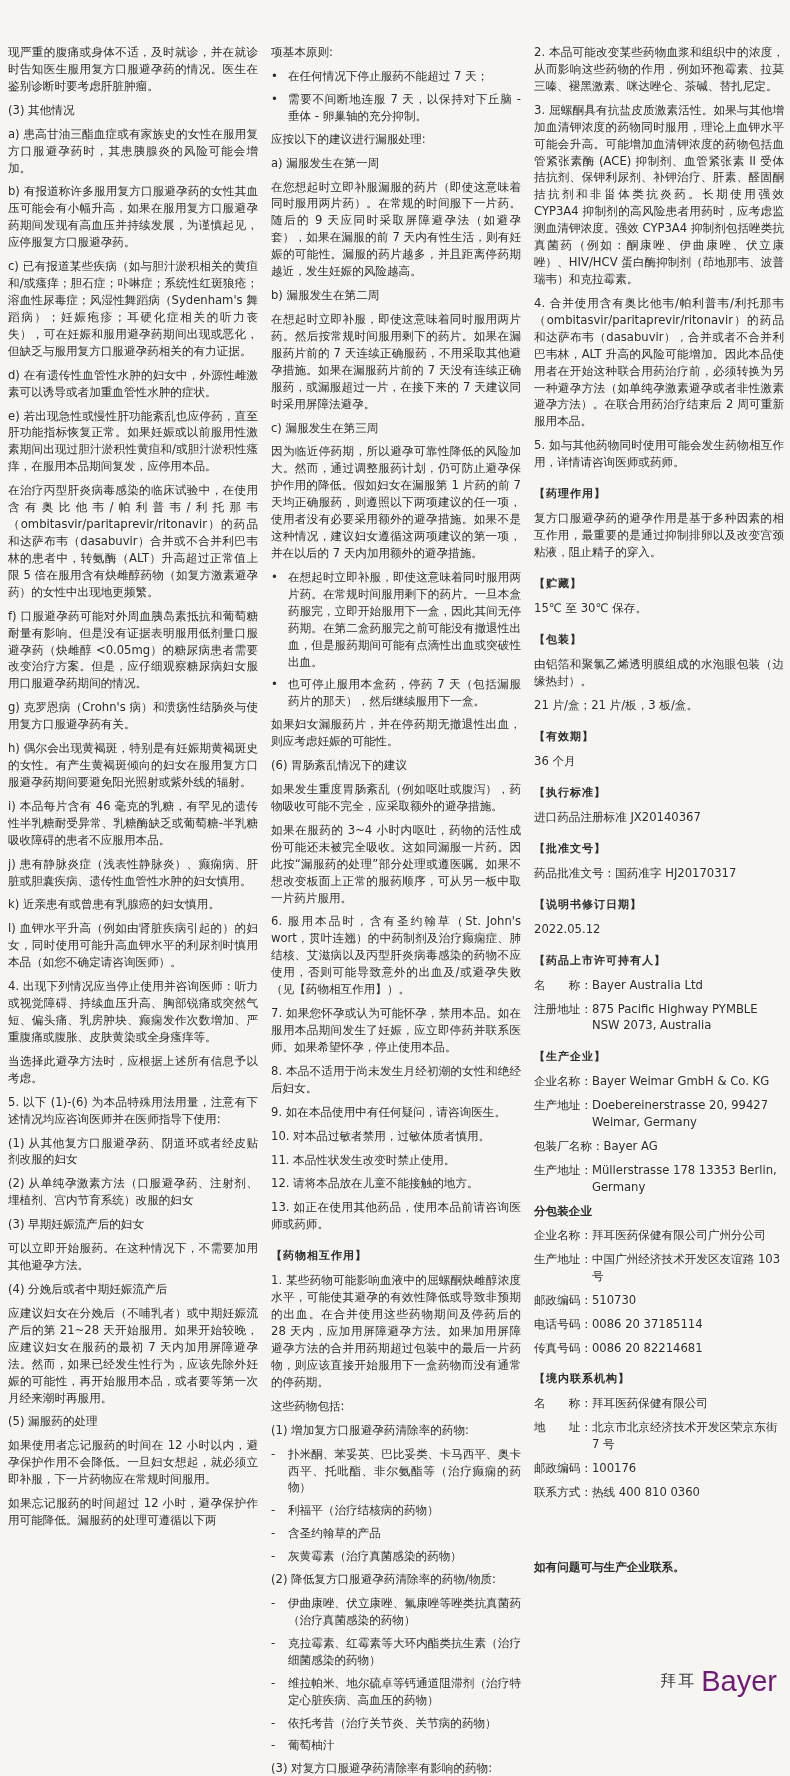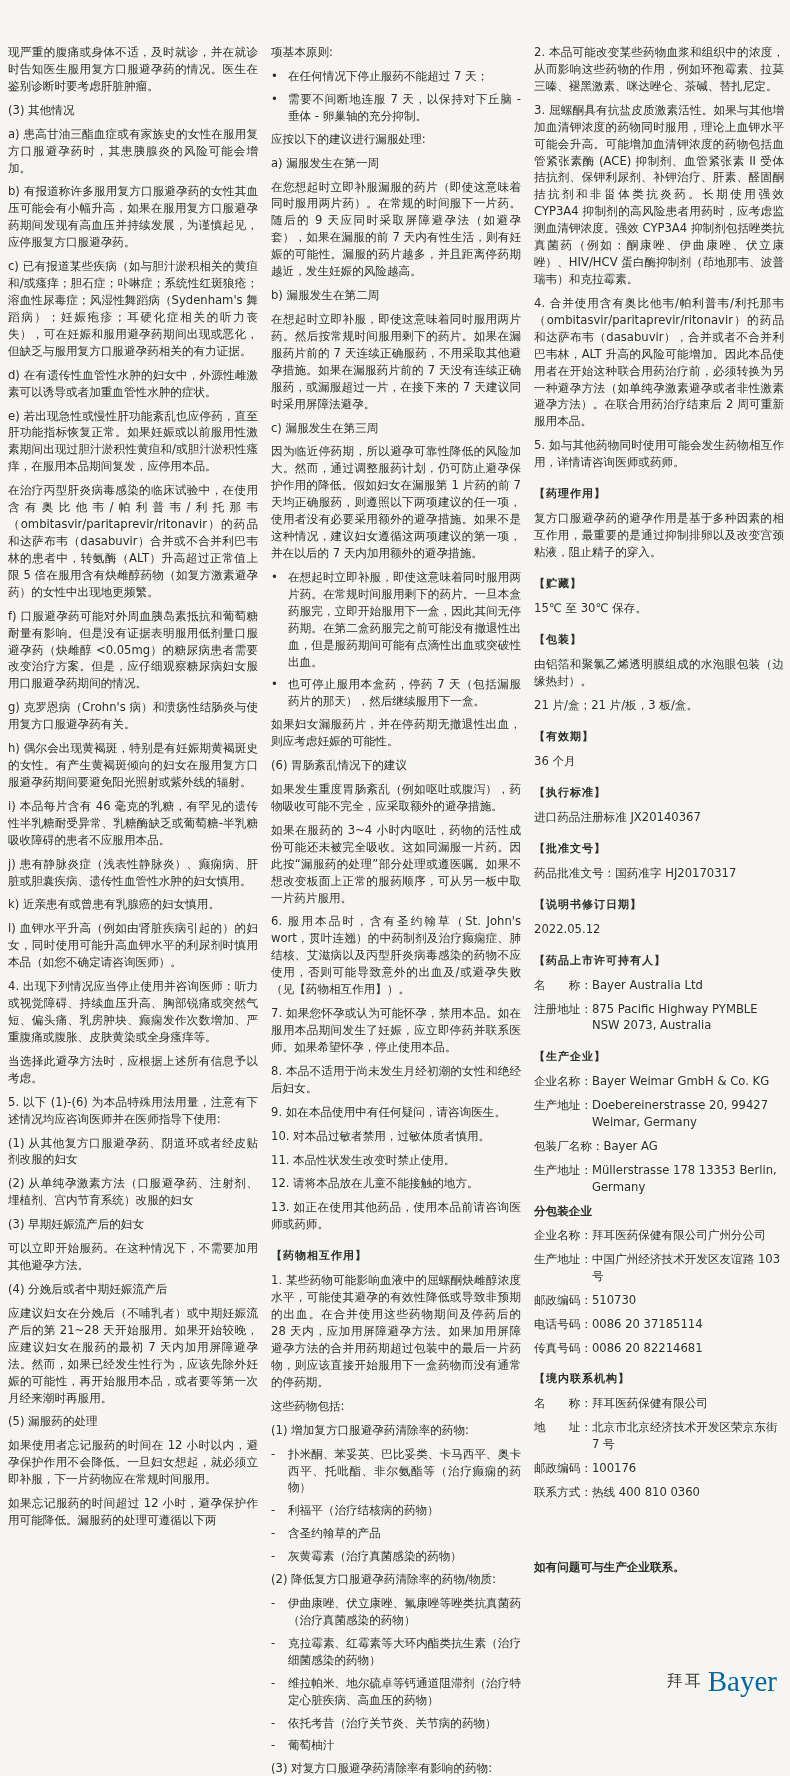--- a/index.html
+++ b/index.html
@@ -80,23 +80,23 @@
     display: flex;
     align-items: center;
     gap: 5px;
   }
   .logo-cn {
     font-size: 16px;
     color: #3a3a3e;
     letter-spacing: 2px;
   }
   .logo-en {
-    font-family: Liberation Serif, serif;
+    font-family: Liberation Sans, sans-serif;
     font-size: 29px;
-    color: #0369a1;
+    color: #701a75;
   }
 </style>
 </head>
 <body>
 
 <div class="page">
   <div class="cols">
     <div class="col">
         <p class="p">现严重的腹痛或身体不适，及时就诊，并在就诊时告知医生服用复方口服避孕药的情况。医生在鉴别诊断时要考虑肝脏肿瘤。</p>
         <p class="p">(3) 其他情况</p>

